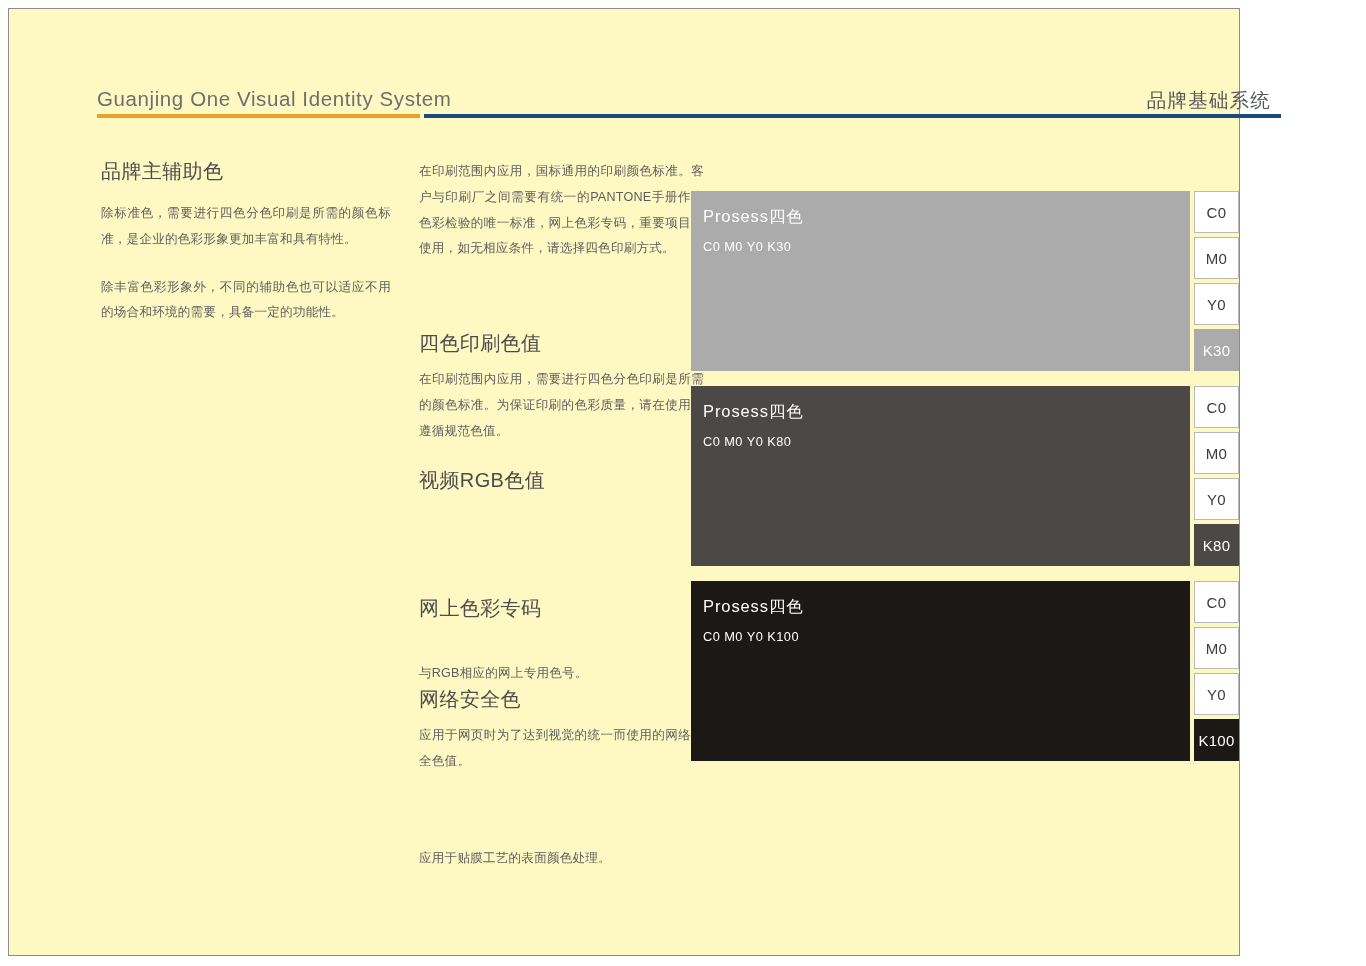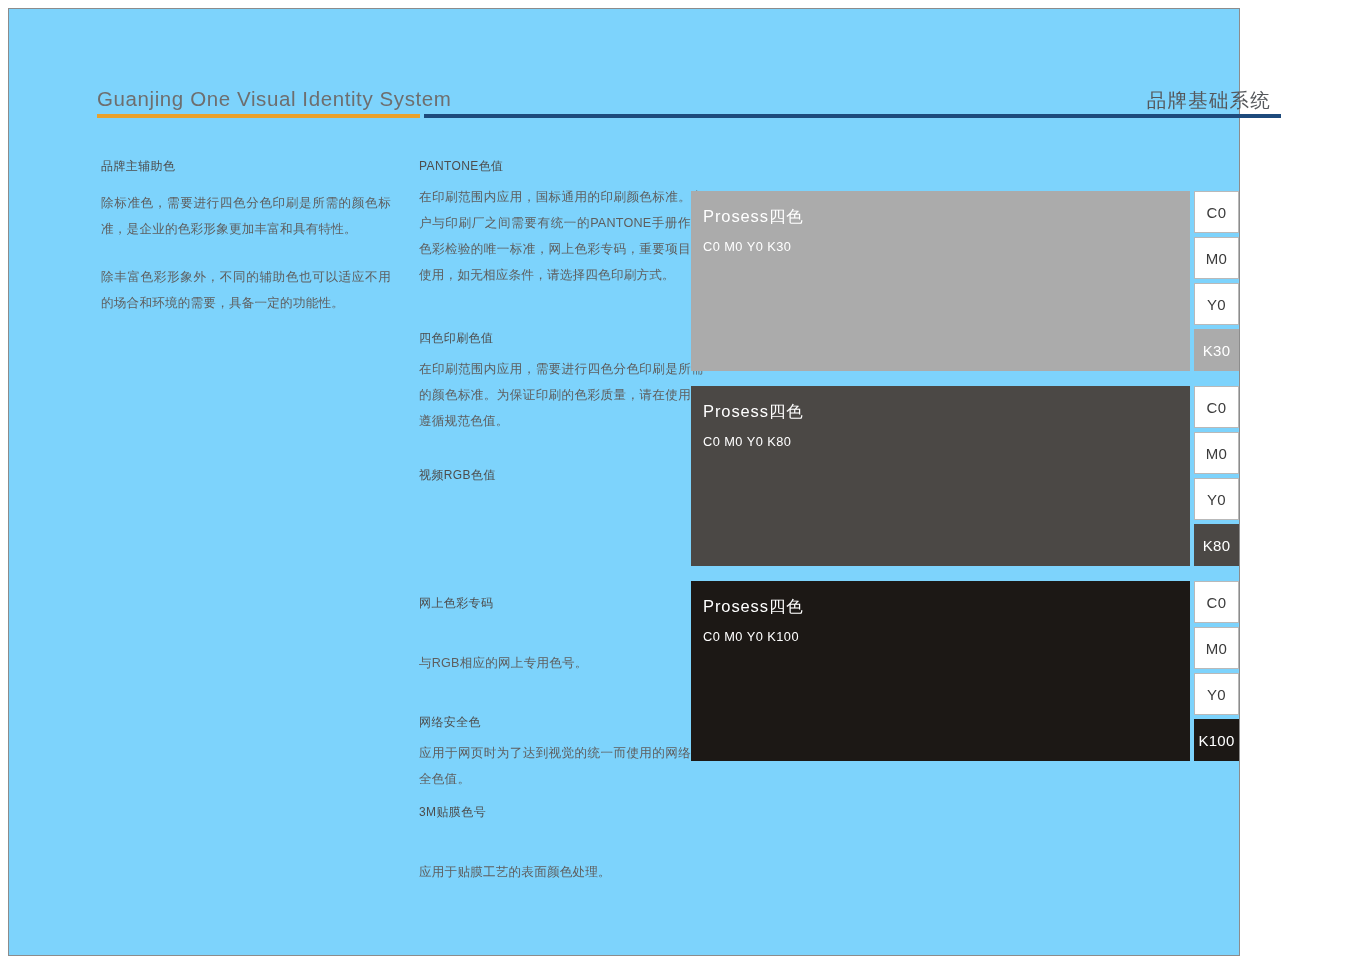--- a/index.html
+++ b/index.html
@@ -15,21 +15,21 @@
     -webkit-font-smoothing: antialiased;
   }
 
   
   #page {
     position: absolute;
     left: 8px;
     top: 8px;
     width: 1232px;
     height: 948px;
-    background: #7dd3fc;
+    background: #fef9c3;
     border: 1px solid #8c8c8c;
     box-sizing: border-box;
   }
 
   
   #header {
     position: absolute;
     left: 88px;
     top: 68px;
     width: 1176px;
@@ -74,21 +74,21 @@
   
   .col {
     position: absolute;
   }
   #col-left  { left: 92px;  top: 150px; width: 290px; }
   #col-mid   { left: 410px; top: 150px; width: 285px; }
 
   .sec { margin-bottom: 0; }
 
   .sec-title {
-    font-size: 12px;
+    font-size: 20px;
     color: #4d4d4d;
     font-weight: 400;
     letter-spacing: 0.4px;
     line-height: 1.2;
     margin: 0 0 14px 0;
   }
   .sec-body {
     font-size: 12.6px;
     color: #5e5e5e;
     line-height: 2.05;
@@ -102,21 +102,21 @@
   
   #col-left .sec-title { margin-bottom: 18px; }
   #col-left .para + .para { margin-top: 22px; }
 
   
   #col-mid .sec { position: absolute; left: 0; width: 285px; }
   #s-pantone { top: 0; }
   #s-cmyk    { top: 172px; }
   #s-rgb     { top: 309px; }
   #s-web     { top: 437px; }
-  #s-safe    { top: 556px; }
+  #s-safe    { top: 528px; }
   #s-3m      { top: 646px; }
 
   #col-mid .sec-title { margin-bottom: 12px; }
 
   
   #swatches { position: absolute; left: 682px; top: 182px; width: 548px; }
   .panel {
     position: relative;
     height: 180px;
     margin-bottom: 15px;
@@ -189,21 +189,20 @@
 
   <div class="col" id="col-left">
     <div class="sec-title">品牌主辅助色</div>
     <p class="sec-body para">除标准色，需要进行四色分色印刷是所需的颜色标准，是企业的色彩形象更加丰富和具有特性。</p>
     <p class="sec-body para">除丰富色彩形象外，不同的辅助色也可以适应不用的场合和环境的需要，具备一定的功能性。</p>
   </div>
 
   <div class="col" id="col-mid">
 
     <div class="sec" id="s-pantone">
-      <div class="sec-title">PANTONE色值</div>
       <p class="sec-body">在印刷范围内应用，国标通用的印刷颜色标准。客户与印刷厂之间需要有统一的PANTONE手册作为色彩检验的唯一标准，网上色彩专码，重要项目上使用，如无相应条件，请选择四色印刷方式。</p>
     </div>
 
     <div class="sec" id="s-cmyk">
       <div class="sec-title">四色印刷色值</div>
       <p class="sec-body">在印刷范围内应用，需要进行四色分色印刷是所需的颜色标准。为保证印刷的色彩质量，请在使用中遵循规范色值。</p>
     </div>
 
     <div class="sec" id="s-rgb">
       <div class="sec-title">视频RGB色值</div>
@@ -213,21 +212,20 @@
       <div class="sec-title">网上色彩专码</div>
       <p class="sec-body nojust">与RGB相应的网上专用色号。</p>
     </div>
 
     <div class="sec" id="s-safe">
       <div class="sec-title">网络安全色</div>
       <p class="sec-body">应用于网页时为了达到视觉的统一而使用的网络安全色值。</p>
     </div>
 
     <div class="sec" id="s-3m">
-      <div class="sec-title">3M贴膜色号</div>
       <p class="sec-body nojust">应用于贴膜工艺的表面颜色处理。</p>
     </div>
 
   </div>
 
   <div id="swatches">
 
     <div class="panel">
       <div class="panel-main" style="background: rgb(171, 171, 171);">
         <div class="panel-label">

